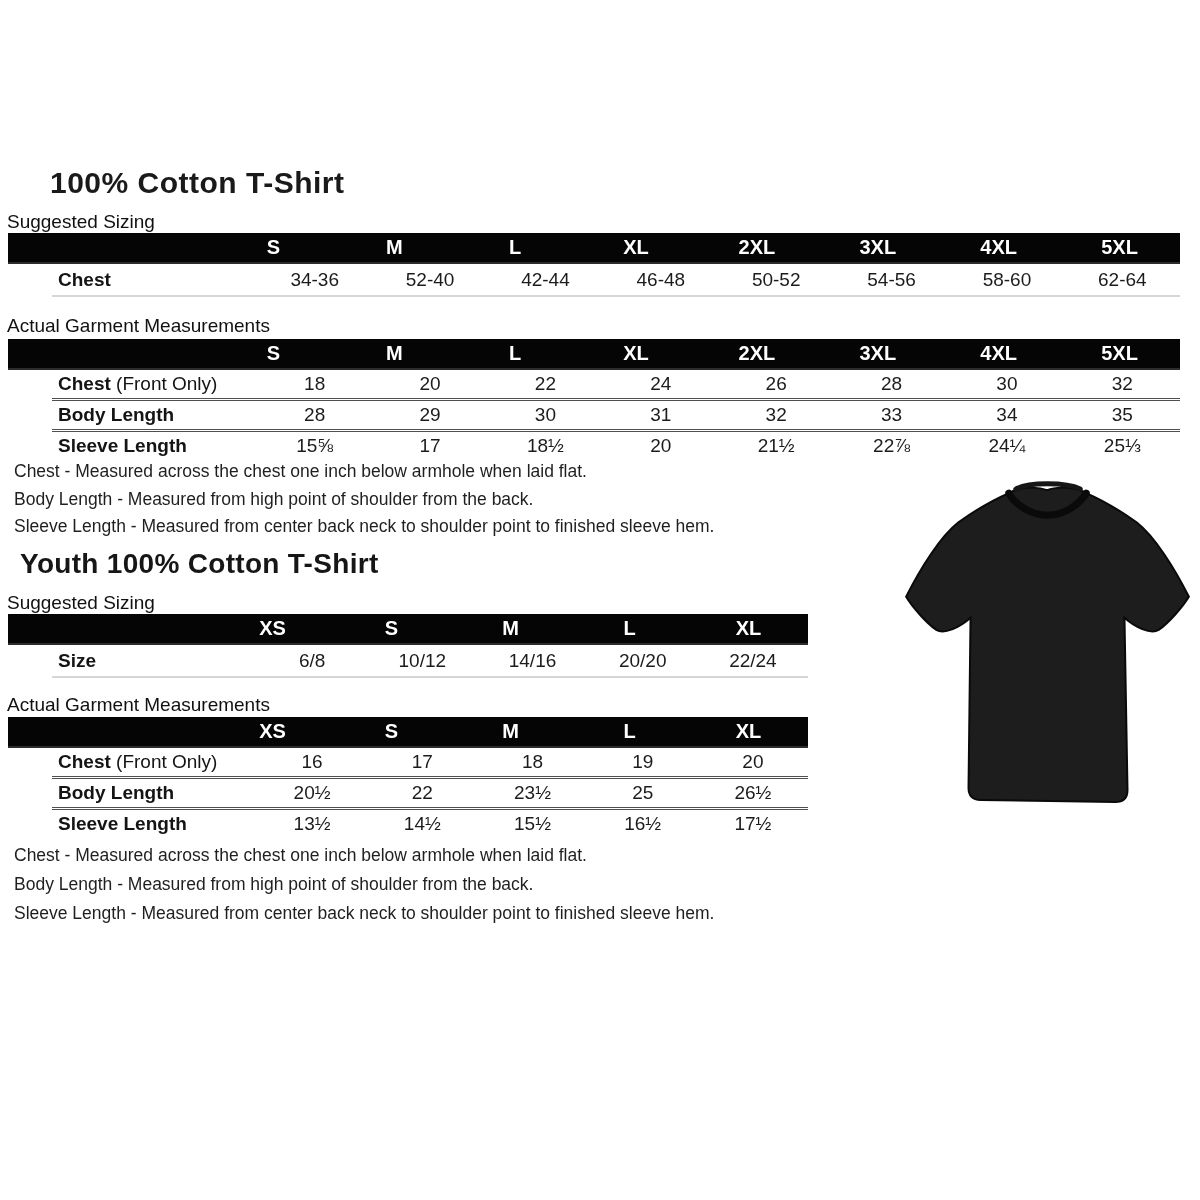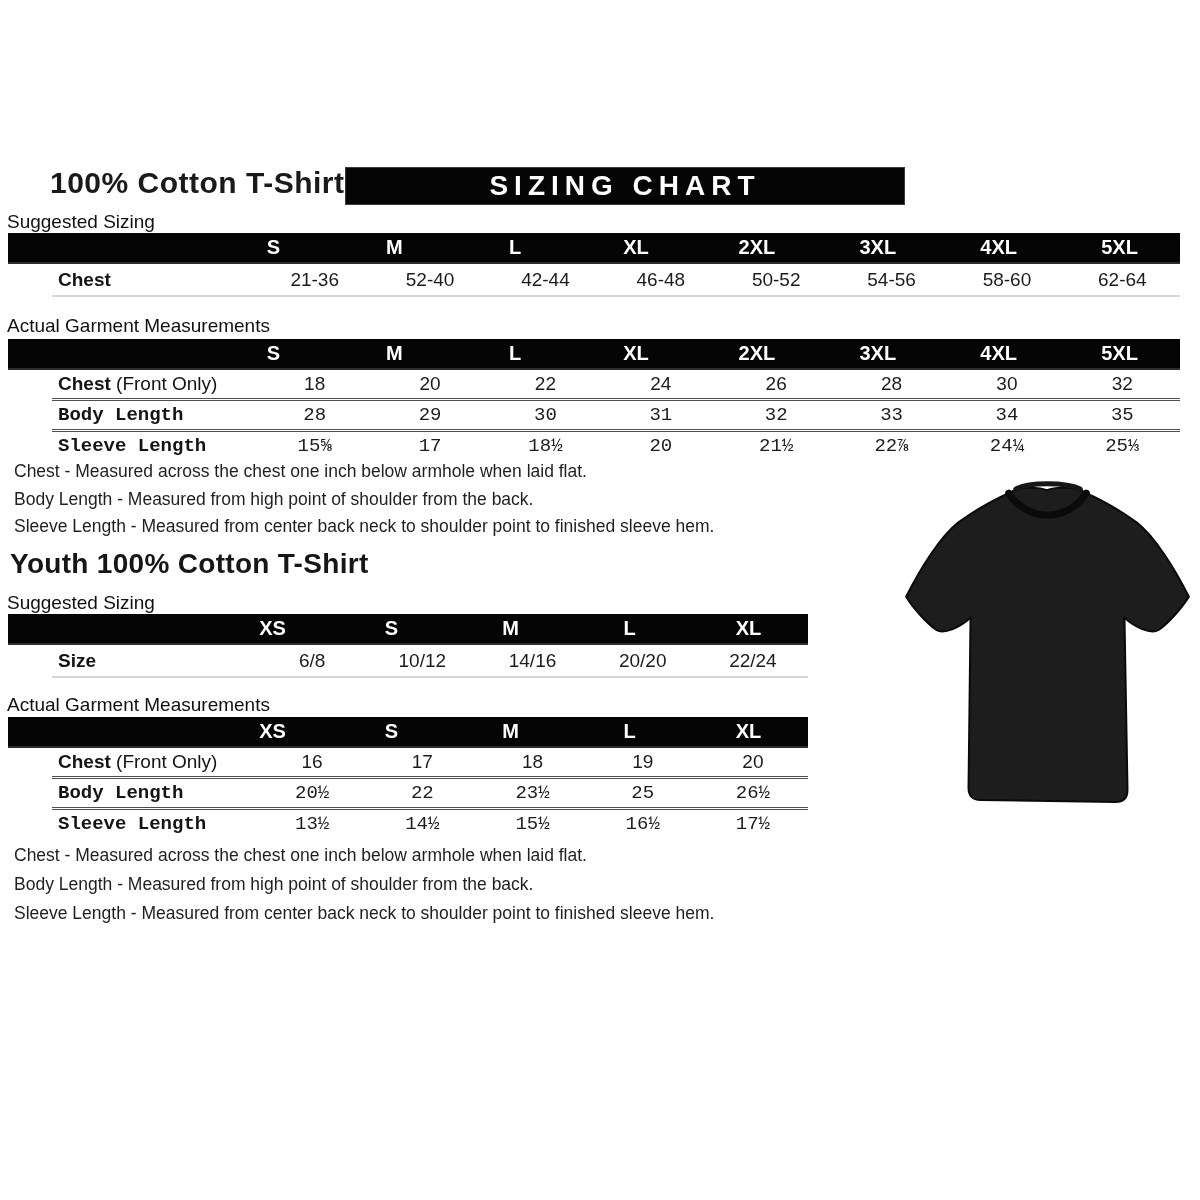--- a/index.html
+++ b/index.html
@@ -33,66 +33,63 @@
 
   .t-head {
     display:flex; align-items:center; background:#050505; height:29px;
     border-bottom:2px solid #2c2c2c;
   }
   .t-corner { width:205px; flex:none; }
   .t-col {
     flex:1; text-align:center; color:#fff; font-weight:bold; font-size:20px;
   }
   .t-row { display:flex; align-items:center; height:28px;margin-left:44px; }
-  .t-row + .t-row { border-top:3px double #4f4f4f;font-family:Liberation Mono, monospace; }
+  .t-row + .t-row { border-top:3px double #4f4f4f; }
   .suggested .t-row { height:31px; border-bottom:2px solid #d6d6d6; }
   .t-label { width:205px; flex:none; font-size:19px; padding-left:6px; box-sizing:border-box; }
   .t-label b { font-weight:bold; }
   .t-cell { flex:1; text-align:center; font-size:19px; color:#1c1c1c; }
 
   .notes { position:absolute; left:14px; font-size:17.5px; color:#1f1f1f; }
   .notes-adult { top:458px; }
   .notes-youth { top:841px; }
   .notes div { height:27.5px; line-height:27.5px; }
   .notes-youth div { height:29px; line-height:29px; }
 
   .youth-title {
-    position:absolute; left:10px; top:548px; font-size:28px; font-weight:bold;
+    position:absolute; left:20px; top:548px; font-size:28px; font-weight:bold;
     color:#161616; letter-spacing:0.3px;
   }
   .tshirt-wrap { position:absolute; left:896px; top:476px; width:302px; height:332px; }
 </style>
 </head>
 <body>
 
 <div class="page">
 
   <div class="adult-title">100% Cotton T-Shirt</div>
 
-  <div class="banner">
-    <span>SIZING CHART</span>
-  </div>
 
   <div class="section-label lbl-sugg-adult">Suggested Sizing</div>
 
   <div class="sz-table suggested tbl-adult-suggested">
     <div class="t-head">
         <div class="t-corner"></div>
         <div class="t-col">S</div>
         <div class="t-col">M</div>
         <div class="t-col">L</div>
         <div class="t-col">XL</div>
         <div class="t-col">2XL</div>
         <div class="t-col">3XL</div>
         <div class="t-col">4XL</div>
         <div class="t-col">5XL</div>
       </div>
   <div class="t-row">
         <div class="t-label"><b>Chest</b></div>
-        <div class="t-cell">21-36</div>
+        <div class="t-cell">34-36</div>
         <div class="t-cell">52-40</div>
         <div class="t-cell">42-44</div>
         <div class="t-cell">46-48</div>
         <div class="t-cell">50-52</div>
         <div class="t-cell">54-56</div>
         <div class="t-cell">58-60</div>
         <div class="t-cell">62-64</div>
       </div>
     </div>
 

